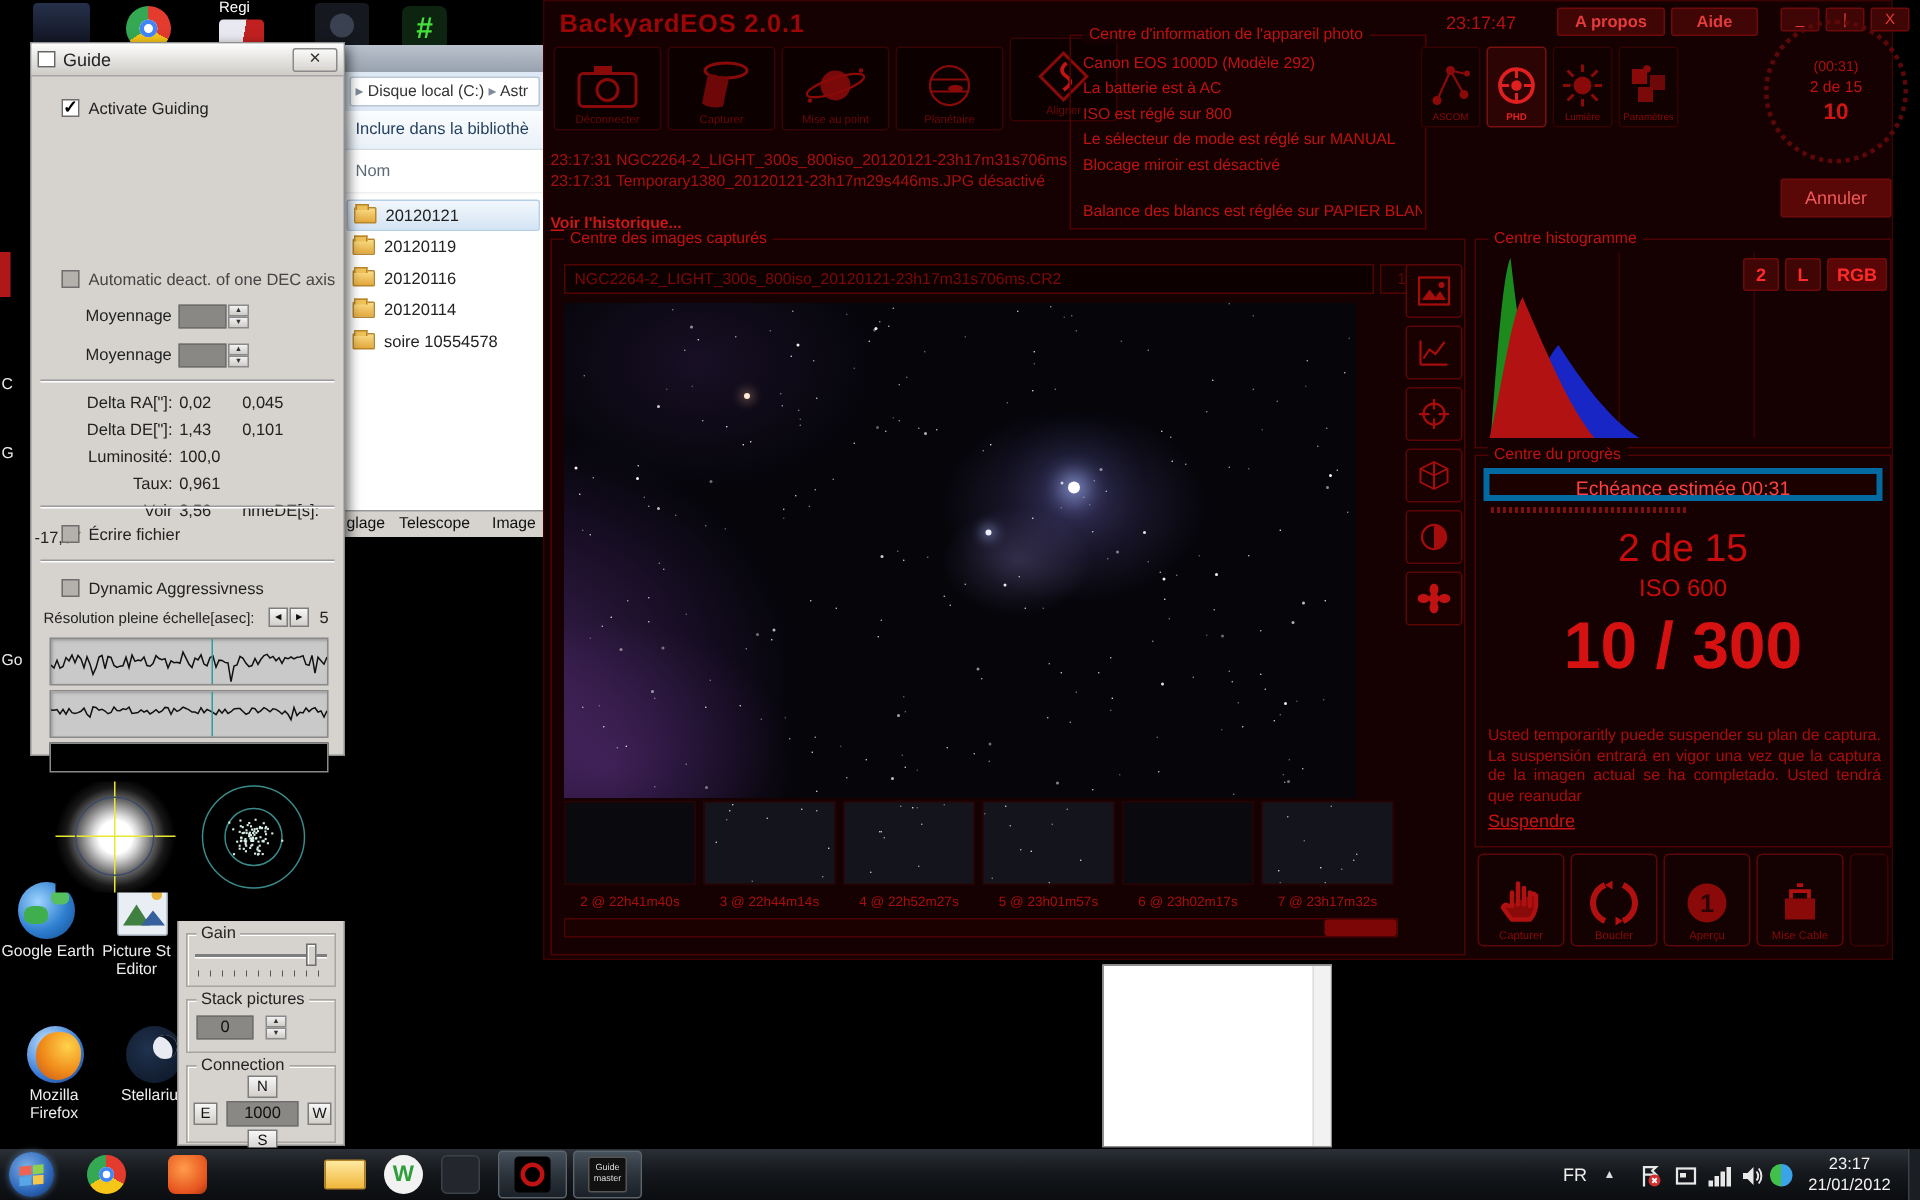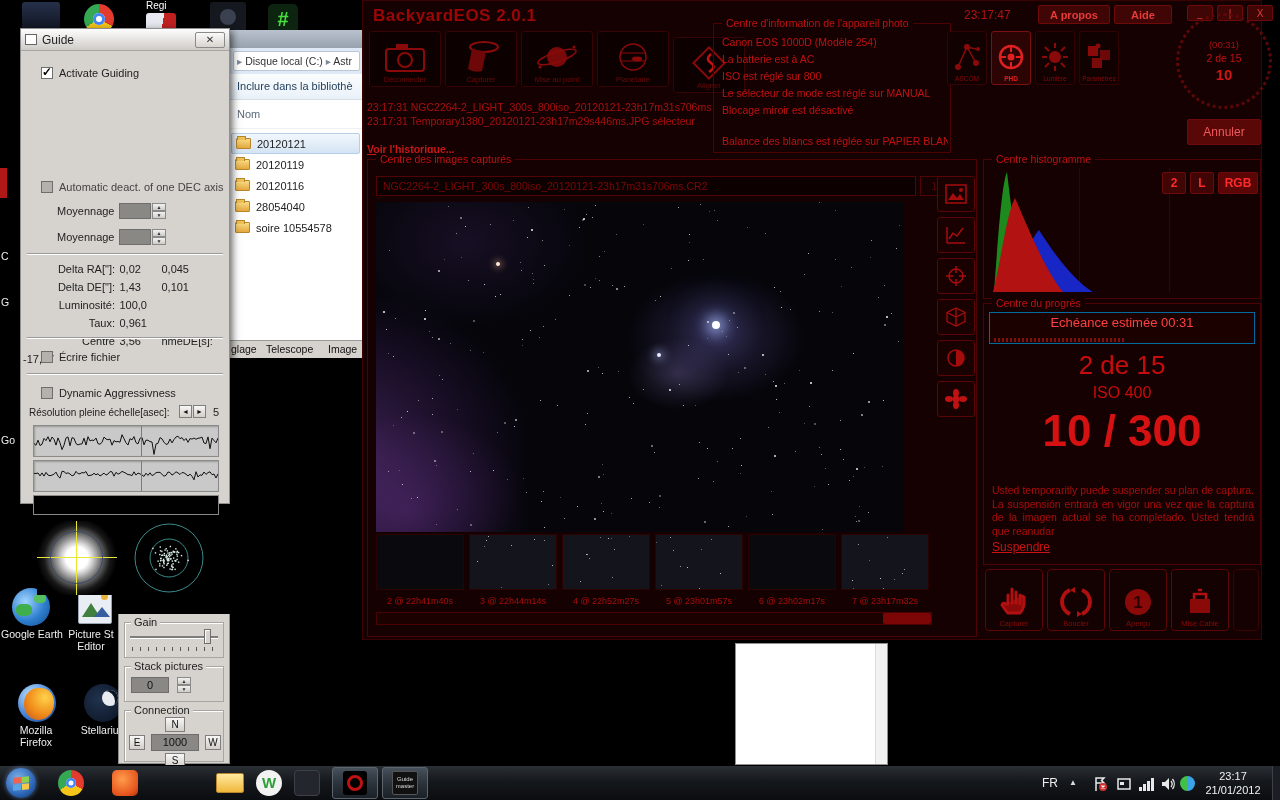--- a/index.html
+++ b/index.html
@@ -128,21 +128,21 @@
         <div class="exprow">
             <span class="folder"></span>
             <span>20120119</span>
           </div>
         <div class="exprow">
             <span class="folder"></span>
             <span>20120116</span>
           </div>
         <div class="exprow">
             <span class="folder"></span>
-            <span>28054040</span>
+            <span>20120114</span>
           </div>
         <div class="exprow">
             <span class="folder"></span>
             <span>soire 10554578</span>
           </div>
       </div>
     </div>
   </div>
 
   <div class="abs" style="left:228px;top:340px;width:134px;height:18px;background:#d6d3ce;border-top:1px solid #999;font-size:10.5px;color:#111;line-height:17px">
@@ -195,38 +195,38 @@
       <span class="lbl">Mise au point</span>
     </div>
     <div class="mtab" style="left:234px;top:30px">
       <svg width="46" height="36" viewBox="0 0 46 36">
           <circle cx="23" cy="18" r="13" fill="none" stroke="#8a0a0a" stroke-width="1.5"></circle>
           <path d="M11,14 h24 M11,22 h24" stroke="#8a0a0a" stroke-width="1.2" fill="none"></path>
           <ellipse cx="27" cy="20" rx="5" ry="2.4" fill="#8a0a0a"></ellipse>
         </svg>
       <span class="lbl">Planétaire</span>
     </div>
-    <div class="mtab" style="left:310px;top:36px">
+    <div class="mtab" style="left:310px;top:24px">
       <svg width="46" height="36" viewBox="0 0 46 36">
           <rect x="12" y="7" width="22" height="22" fill="none" stroke="#8a0a0a" stroke-width="2" transform="rotate(45 23 18)"></rect>
           <path d="M25,9 q-6,5 0,9 q6,4 -2,9" fill="none" stroke="#c21414" stroke-width="2.5"></path>
         </svg>
       <span class="lbl">Aligner</span>
     </div>
 
     <div class="loglines" style="position:absolute;left:4px;top:100px;width:345px;overflow:hidden">
       <div>23:17:31  NGC2264-2_LIGHT_300s_800iso_20120121-23h17m31s706ms.CR2 téléchargé</div>
-      <div>23:17:31  Temporary1380_20120121-23h17m29s446ms.JPG sélecteur</div>
+      <div>23:17:31  Temporary1380_20120121-23h17m29s446ms.JPG désactivé</div>
     </div>
     <a style="position:absolute;left:4px;top:142px;font-size:10.5px;font-weight:bold;color:#c81818;text-decoration:underline">Voir l'historique...</a>
 
     <div class="rfield" style="left:350px;top:22px;width:238px;height:130px">
       <span class="rlegend">Centre d'information de l'appareil photo</span>
       <div class="caplines" style="position:absolute;left:8px;top:10px;width:226px;overflow:hidden">
-        <div>Canon EOS 1000D   (Modèle 254)</div>
+        <div>Canon EOS 1000D   (Modèle 292)</div>
         <div>La batterie est à AC</div>
         <div>ISO est réglé sur 800</div>
         <div>Le sélecteur de mode est réglé sur MANUAL</div>
         <div>Blocage miroir est désactivé</div>
         <div style="margin-top:14px">Balance des blancs est réglée sur PAPIER BLANC</div>
       </div>
     </div>
 
     <div class="rtab" style="left:584px;top:30px">
       <svg width="30" height="34" viewBox="0 0 30 34">
@@ -640,24 +640,24 @@
       <div class="rbtn" style="left:206px;top:12px;width:24px;height:22px;font-size:12px;font-weight:bold;color:#ff2a2a">
           <span>L</span>
         </div>
       <div class="rbtn" style="left:234px;top:12px;width:40px;height:22px;font-size:12px;font-weight:bold;color:#ff2a2a;background:#5a0606">
           <span>RGB</span>
         </div>
     </div>
 
     <div class="rfield" style="left:620px;top:302px;width:278px;height:262px">
       <span class="rlegend">Centre du progrès</span>
-      <div style="position:absolute;left:5px;top:8px;width:266px;height:32px;background:#1c0101;border:1px solid #0369a1;font-size:13px;color:#ff4040;text-align:center;line-height:20px"><span>Echéance estimée 00:31</span></div>
+      <div style="position:absolute;left:5px;top:8px;width:266px;height:22px;background:#1c0101;border:4px solid #0369a1;font-size:13px;color:#ff4040;text-align:center;line-height:20px"><span>Echéance estimée 00:31</span></div>
       <div style="position:absolute;left:10px;top:34px;width:132px;height:4px;background-image:repeating-linear-gradient(90deg,#801010 0 2px,transparent 2px 4px)"></div>
       <div style="position:absolute;left:0;top:46px;width:100%;text-align:center;font-size:26px;color:#c80c0c">2 de 15</div>
-      <div style="position:absolute;left:0;top:80px;width:100%;text-align:center;font-size:16px;color:#c80c0c">ISO 400</div>
+      <div style="position:absolute;left:0;top:80px;width:100%;text-align:center;font-size:16px;color:#c80c0c">ISO 600</div>
       <div style="position:absolute;left:0;top:102px;width:100%;text-align:center;font-size:44px;font-weight:bold;color:#d51111">10 / 300</div>
       <div style="position:absolute;left:8px;top:180px;width:262px;font-size:10.5px;line-height:13.5px;color:#a80d0d;text-align:justify">Usted temporaritly puede suspender su plan de captura. La suspensión entrará en vigor una vez que la captura de la imagen actual se ha completado. Usted tendrá que reanudar</div>
       <a style="position:absolute;left:8px;top:236px;font-size:12px;color:#c81414;text-decoration:underline">Suspendre</a>
     </div>
 
     <div class="actbtn" style="left:622px;top:568px">
       <svg width="32" height="34" viewBox="0 0 32 34">
           <path d="M14,4 v14 M10,10 v9 M18,7 v11 M22,10 v9 M8,19 q-3,-2 -4,1 q4,6 6,8 h12 q3,-3 4,-9 v-7 q-2,-2 -4,0" stroke="#b01010" stroke-width="3" fill="#8a0a0a" stroke-linecap="round"></path>
         </svg>
       <span class="lbl">Capturer</span>
@@ -712,21 +712,21 @@
       <div class="spin" style="left:131px;top:178px">
           <i>▲</i>
           <i>▼</i>
         </div>
       <div class="sep" style="left:6px;top:202px;width:196px"></div>
       <div style="position:absolute;left:2px;top:208px;width:204px">
         <div><span class="statlbl">Delta RA["]:</span> <span class="statv" style="display:inline-block;width:42px">0,02</span><span class="statv">0,045</span></div>
         <div><span class="statlbl">Delta DE["]:</span> <span class="statv" style="display:inline-block;width:42px">1,43</span><span class="statv">0,101</span></div>
         <div><span class="statlbl">Luminosité:</span> <span class="statv">100,0</span></div>
         <div><span class="statlbl">Taux:</span> <span class="statv">0,961</span></div>
-        <div><span class="statlbl">Centre</span> <span class="statv" style="display:inline-block;width:42px">3,56</span><span class="statv">nmeDE[s]:  -17,37</span></div>
+        <div><span class="statlbl">Voir</span> <span class="statv" style="display:inline-block;width:42px">3,56</span><span class="statv">nmeDE[s]:  -17,37</span></div>
       </div>
       <div class="sep" style="left:6px;top:286px;width:196px"></div>
       <div style="position:absolute;left:20px;top:296px"><span class="cb dis"></span><span class="cblbl">Écrire fichier</span></div>
       <div class="sep" style="left:6px;top:322px;width:196px"></div>
       <div style="position:absolute;left:20px;top:332px"><span class="cb dis"></span><span class="cblbl">Dynamic Aggressivness</span></div>
       <span style="position:absolute;left:8px;top:356px;font-size:10px;color:#222">Résolution pleine échelle[asec]:</span>
       <div class="btn3d" style="position:absolute;left:158px;top:354px;width:13px;height:13px;font-size:7px;line-height:12px"><span>◄</span></div>
       <div class="btn3d" style="position:absolute;left:172px;top:354px;width:13px;height:13px;font-size:7px;line-height:12px"><span>►</span></div>
       <span style="position:absolute;left:192px;top:355px;font-size:11px;color:#222">5</span>
       <div class="graphstrip" style="left:12px;top:374px;width:186px;height:32px">

